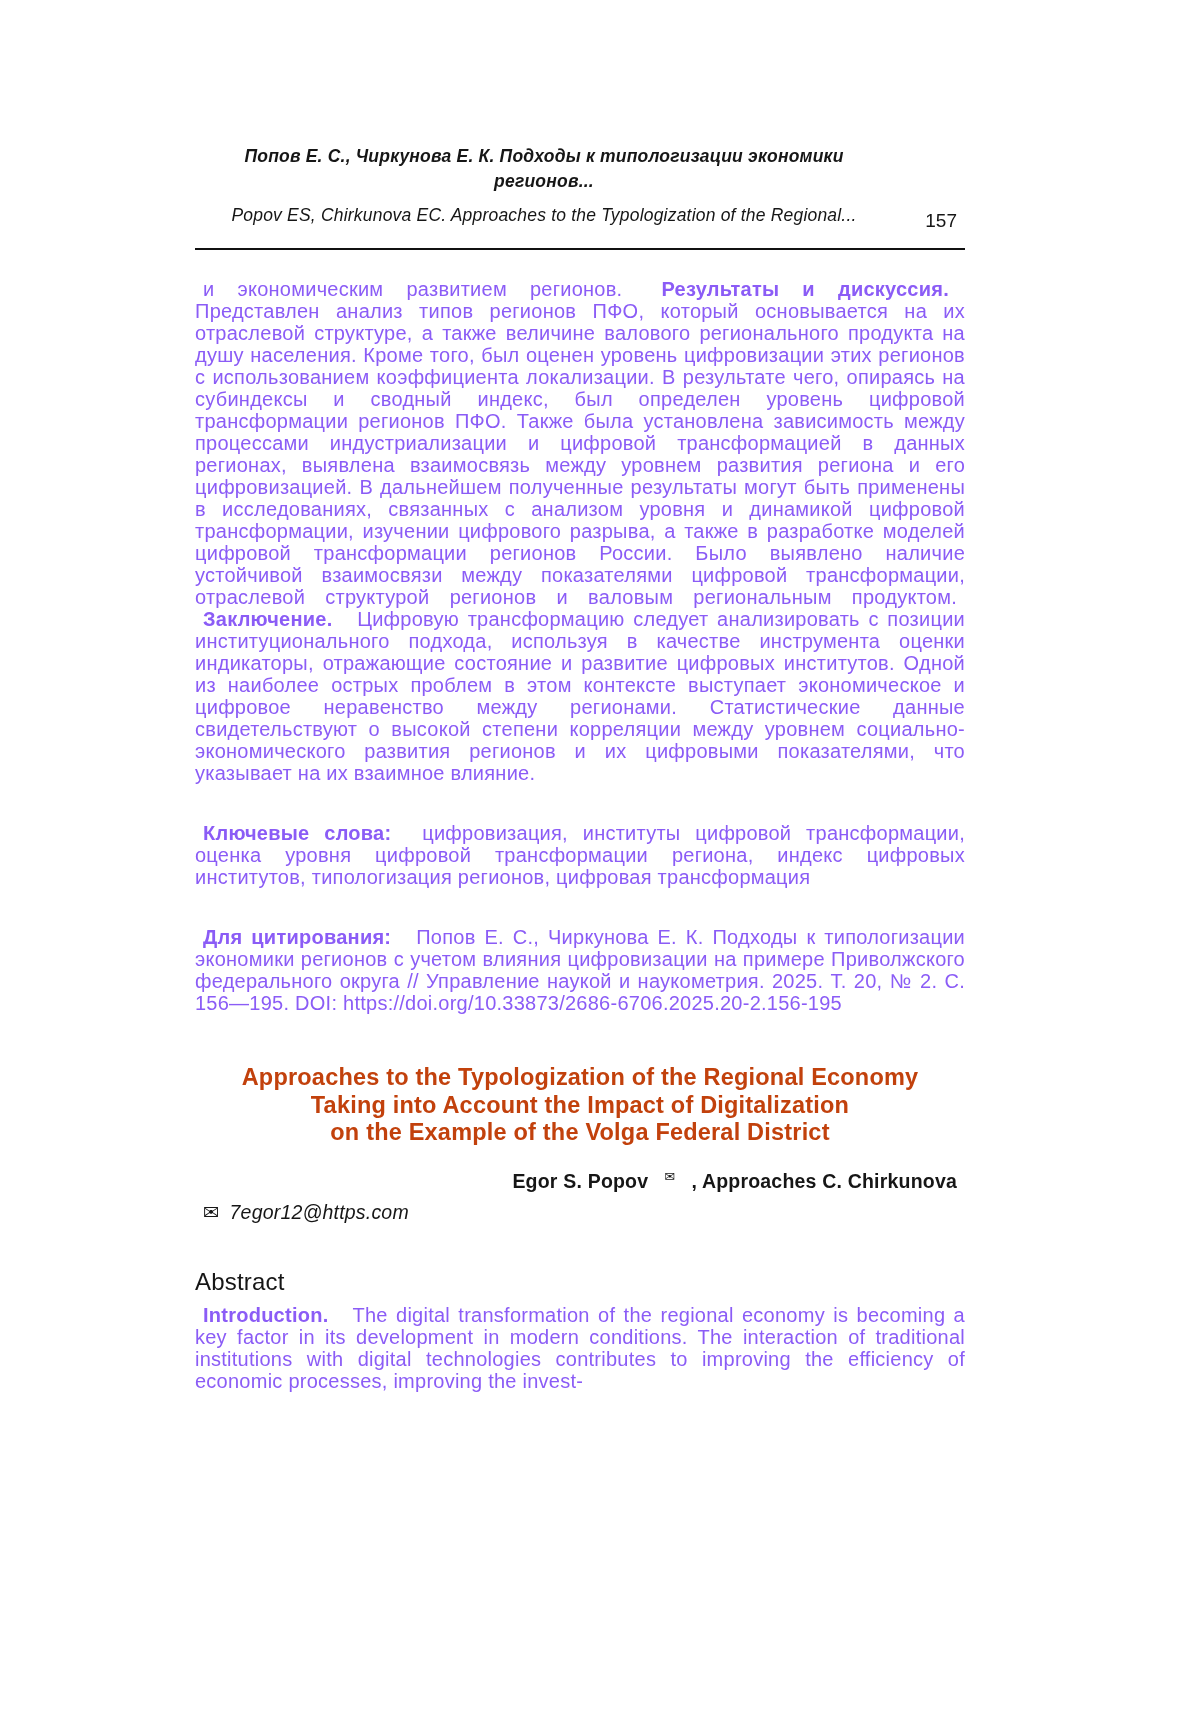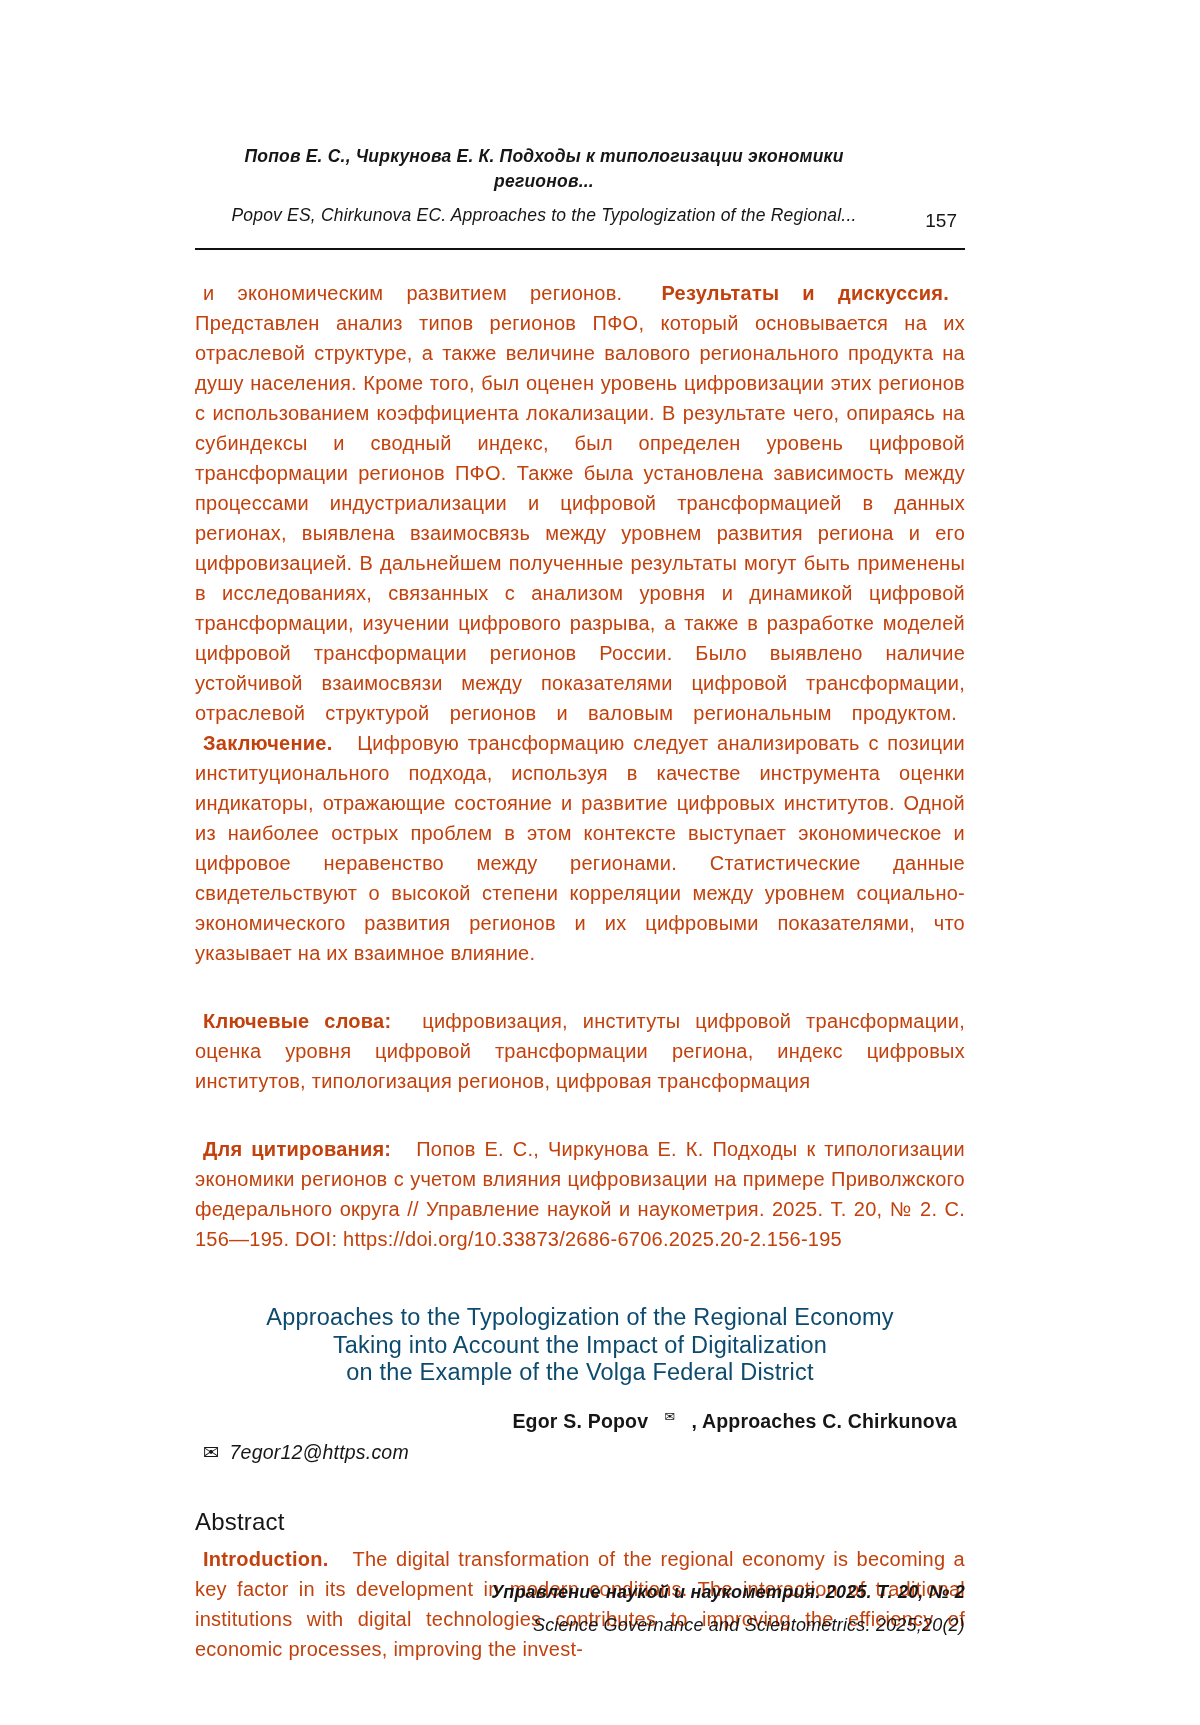--- a/index.html
+++ b/index.html
@@ -47,39 +47,39 @@
     position: absolute;
     right: 0;
     bottom: 8px;
     font-size: 19px;
     font-weight: normal;
     color: #161616;
   }
   
   .para {
     font-size: 20px;
-    line-height: 30px;
+    line-height: 22px;
     letter-spacing: 0.25px;
     text-align: justify;
-    color: #c2410c;
+    color: #8b5cf6;
   }
   .ru-abstract { margin-top: 28px; }
   .keywords    { margin-top: 38px; }
   .citation    { margin-top: 38px; }
   .para b { font-weight: bold; }
   
   .en-title {
     margin-top: 50px;
     font-size: 23.5px;
     line-height: 27.5px;
-    font-weight: normal;
+    font-weight: bold;
     text-align: center;
     white-space: pre-line;
     letter-spacing: 0.2px;
-    color: #0c4a6e;
+    color: #c2410c;
   }
   .authors {
     margin-top: 22px;
     text-align: right;
     font-weight: bold;
     font-size: 19.5px;
     letter-spacing: 0.2px;
   }
   .authors sup.env {
     font-size: 13px;
@@ -148,17 +148,13 @@
 
 
     <p class="email"><span class="env-inline">✉</span><span>7egor12@https.com</span></p>
 
     <h2 class="abstract-heading">Abstract</h2>
 
     <p class="para intro"><b>Introduction.</b><span> The digital transformation of the regional economy is becoming a key factor in its development in modern conditions. The interaction of traditional institutions with digital technologies contributes to improving the efficiency of economic processes, improving the invest-</span></p>
 
   </div>
 
-  <footer class="page-footer">
-    <div class="footer-line1">Управление наукой и наукометрия. 2025. Т. 20, № 2</div>
-    <div class="footer-line2">Science Governance and Scientometrics. 2025;20(2)</div>
-  </footer>
 </div>
 
 </body></html>

